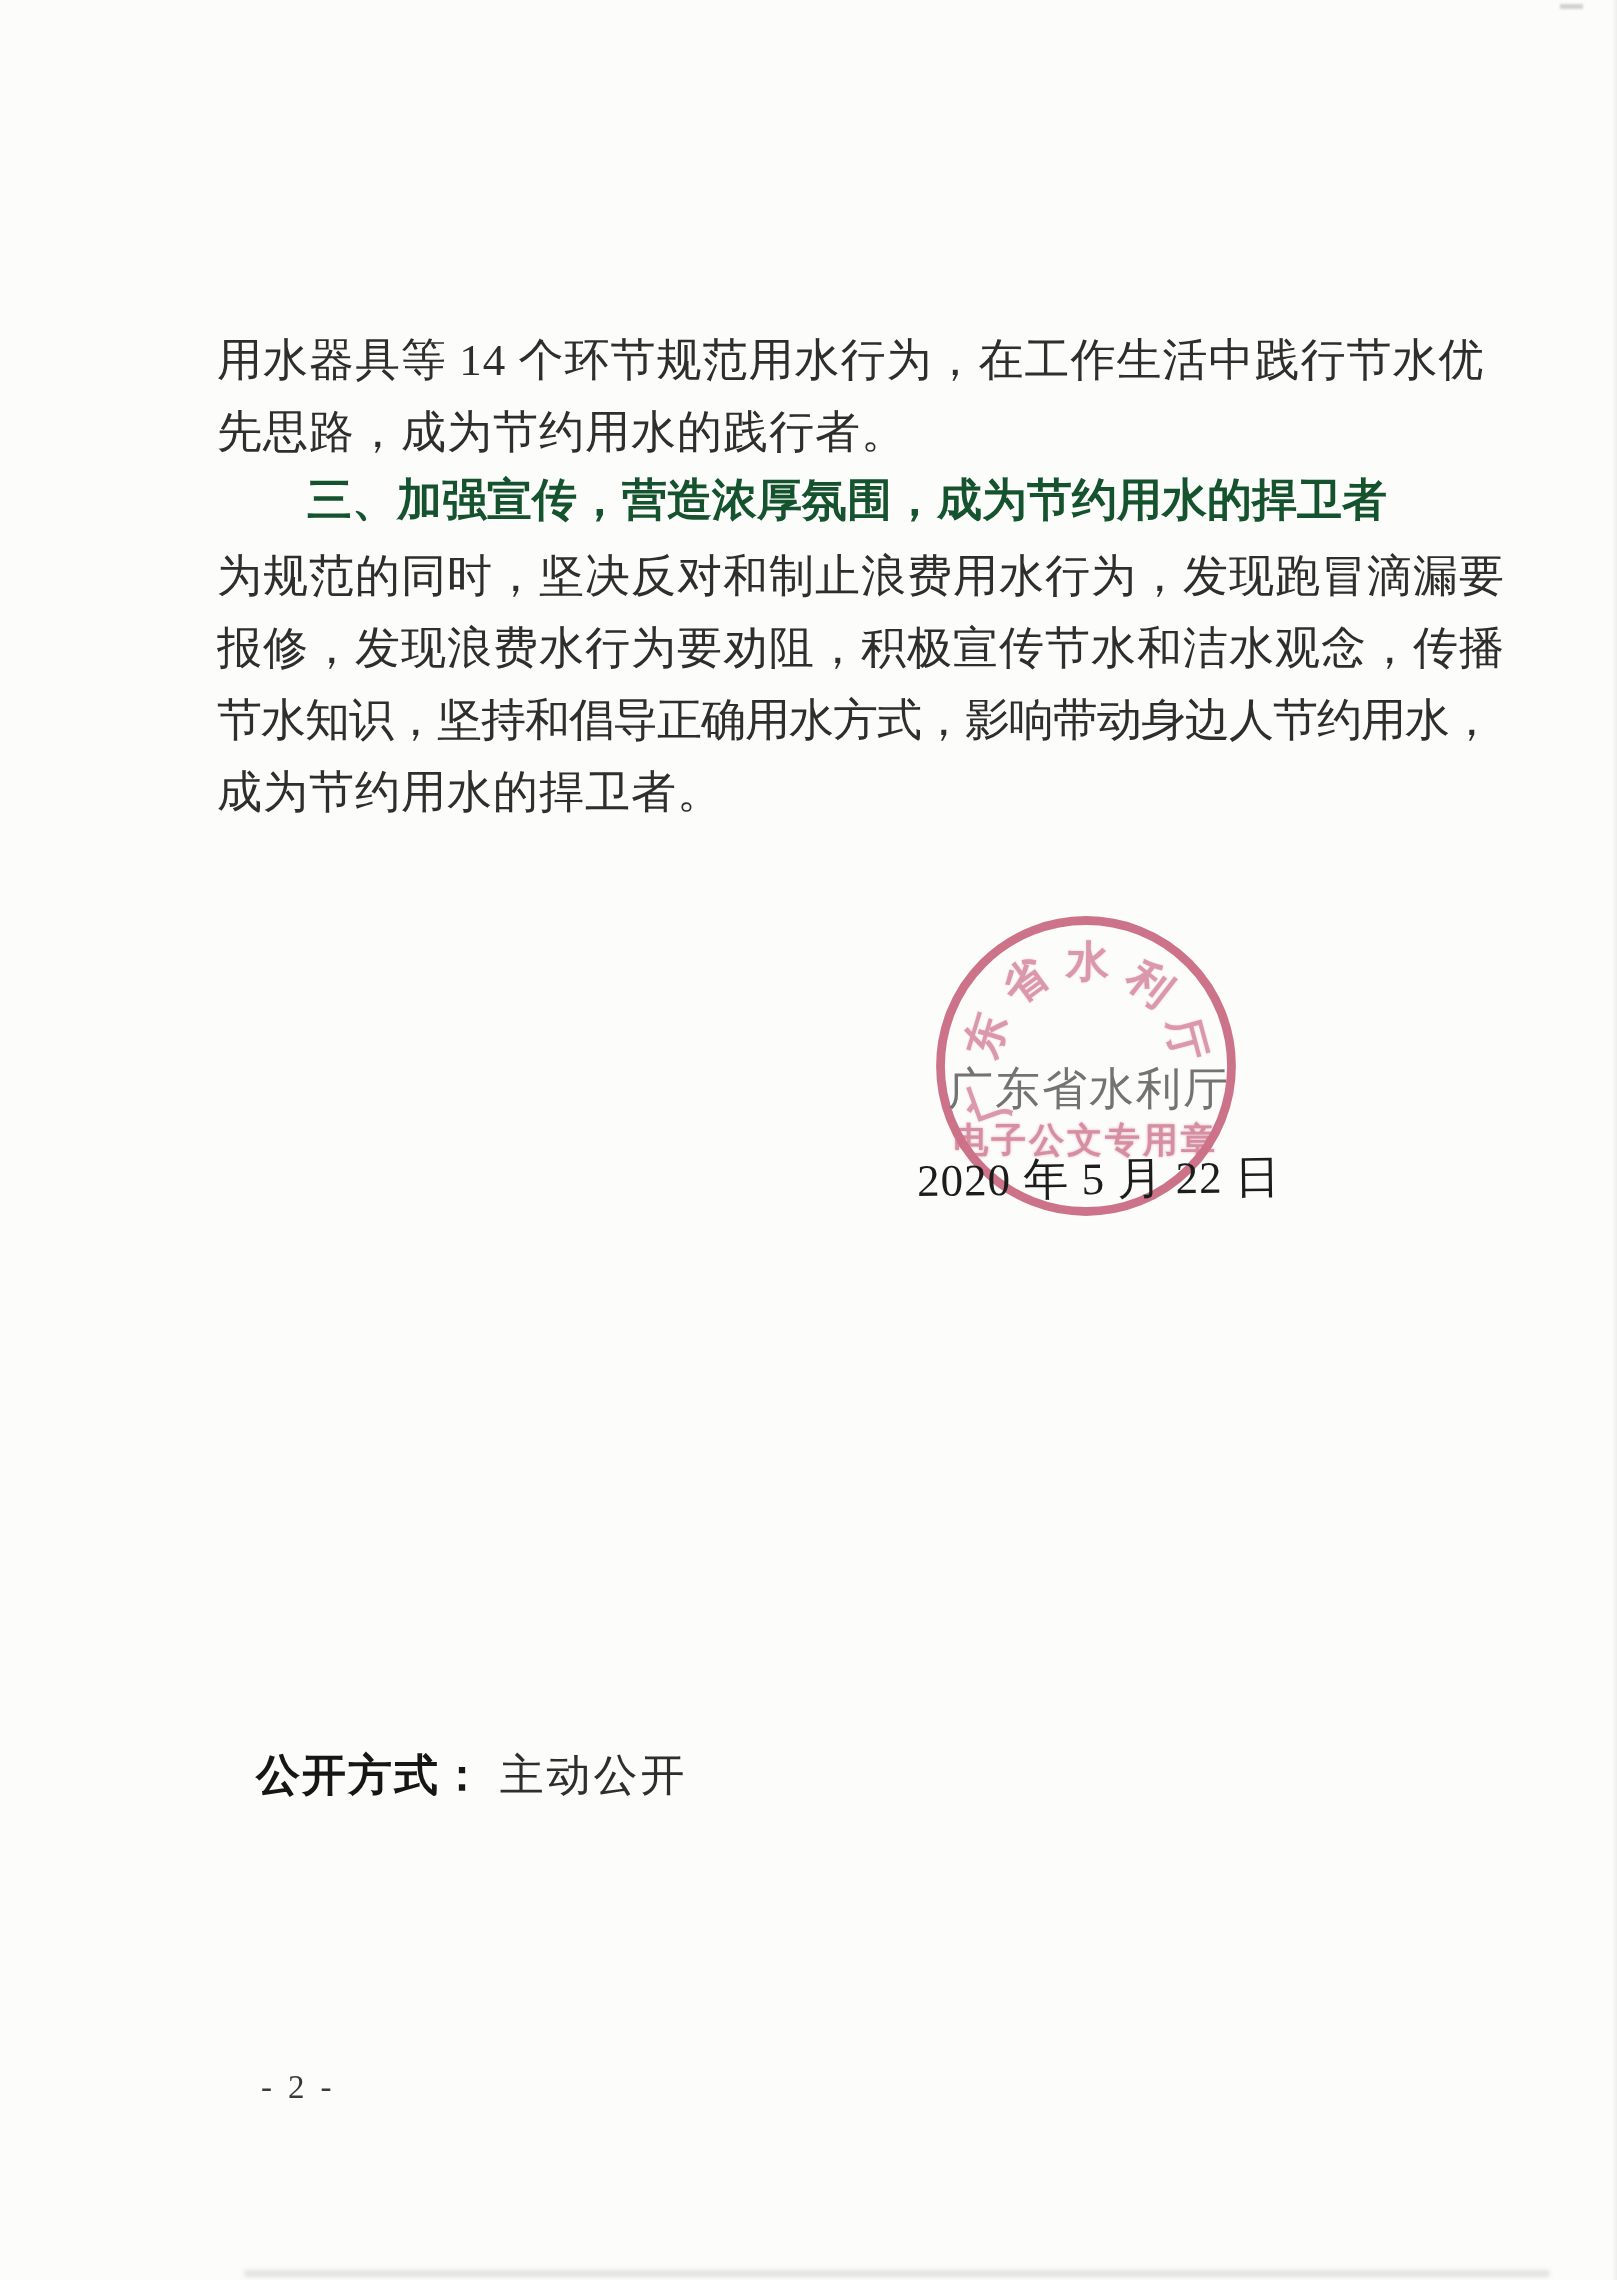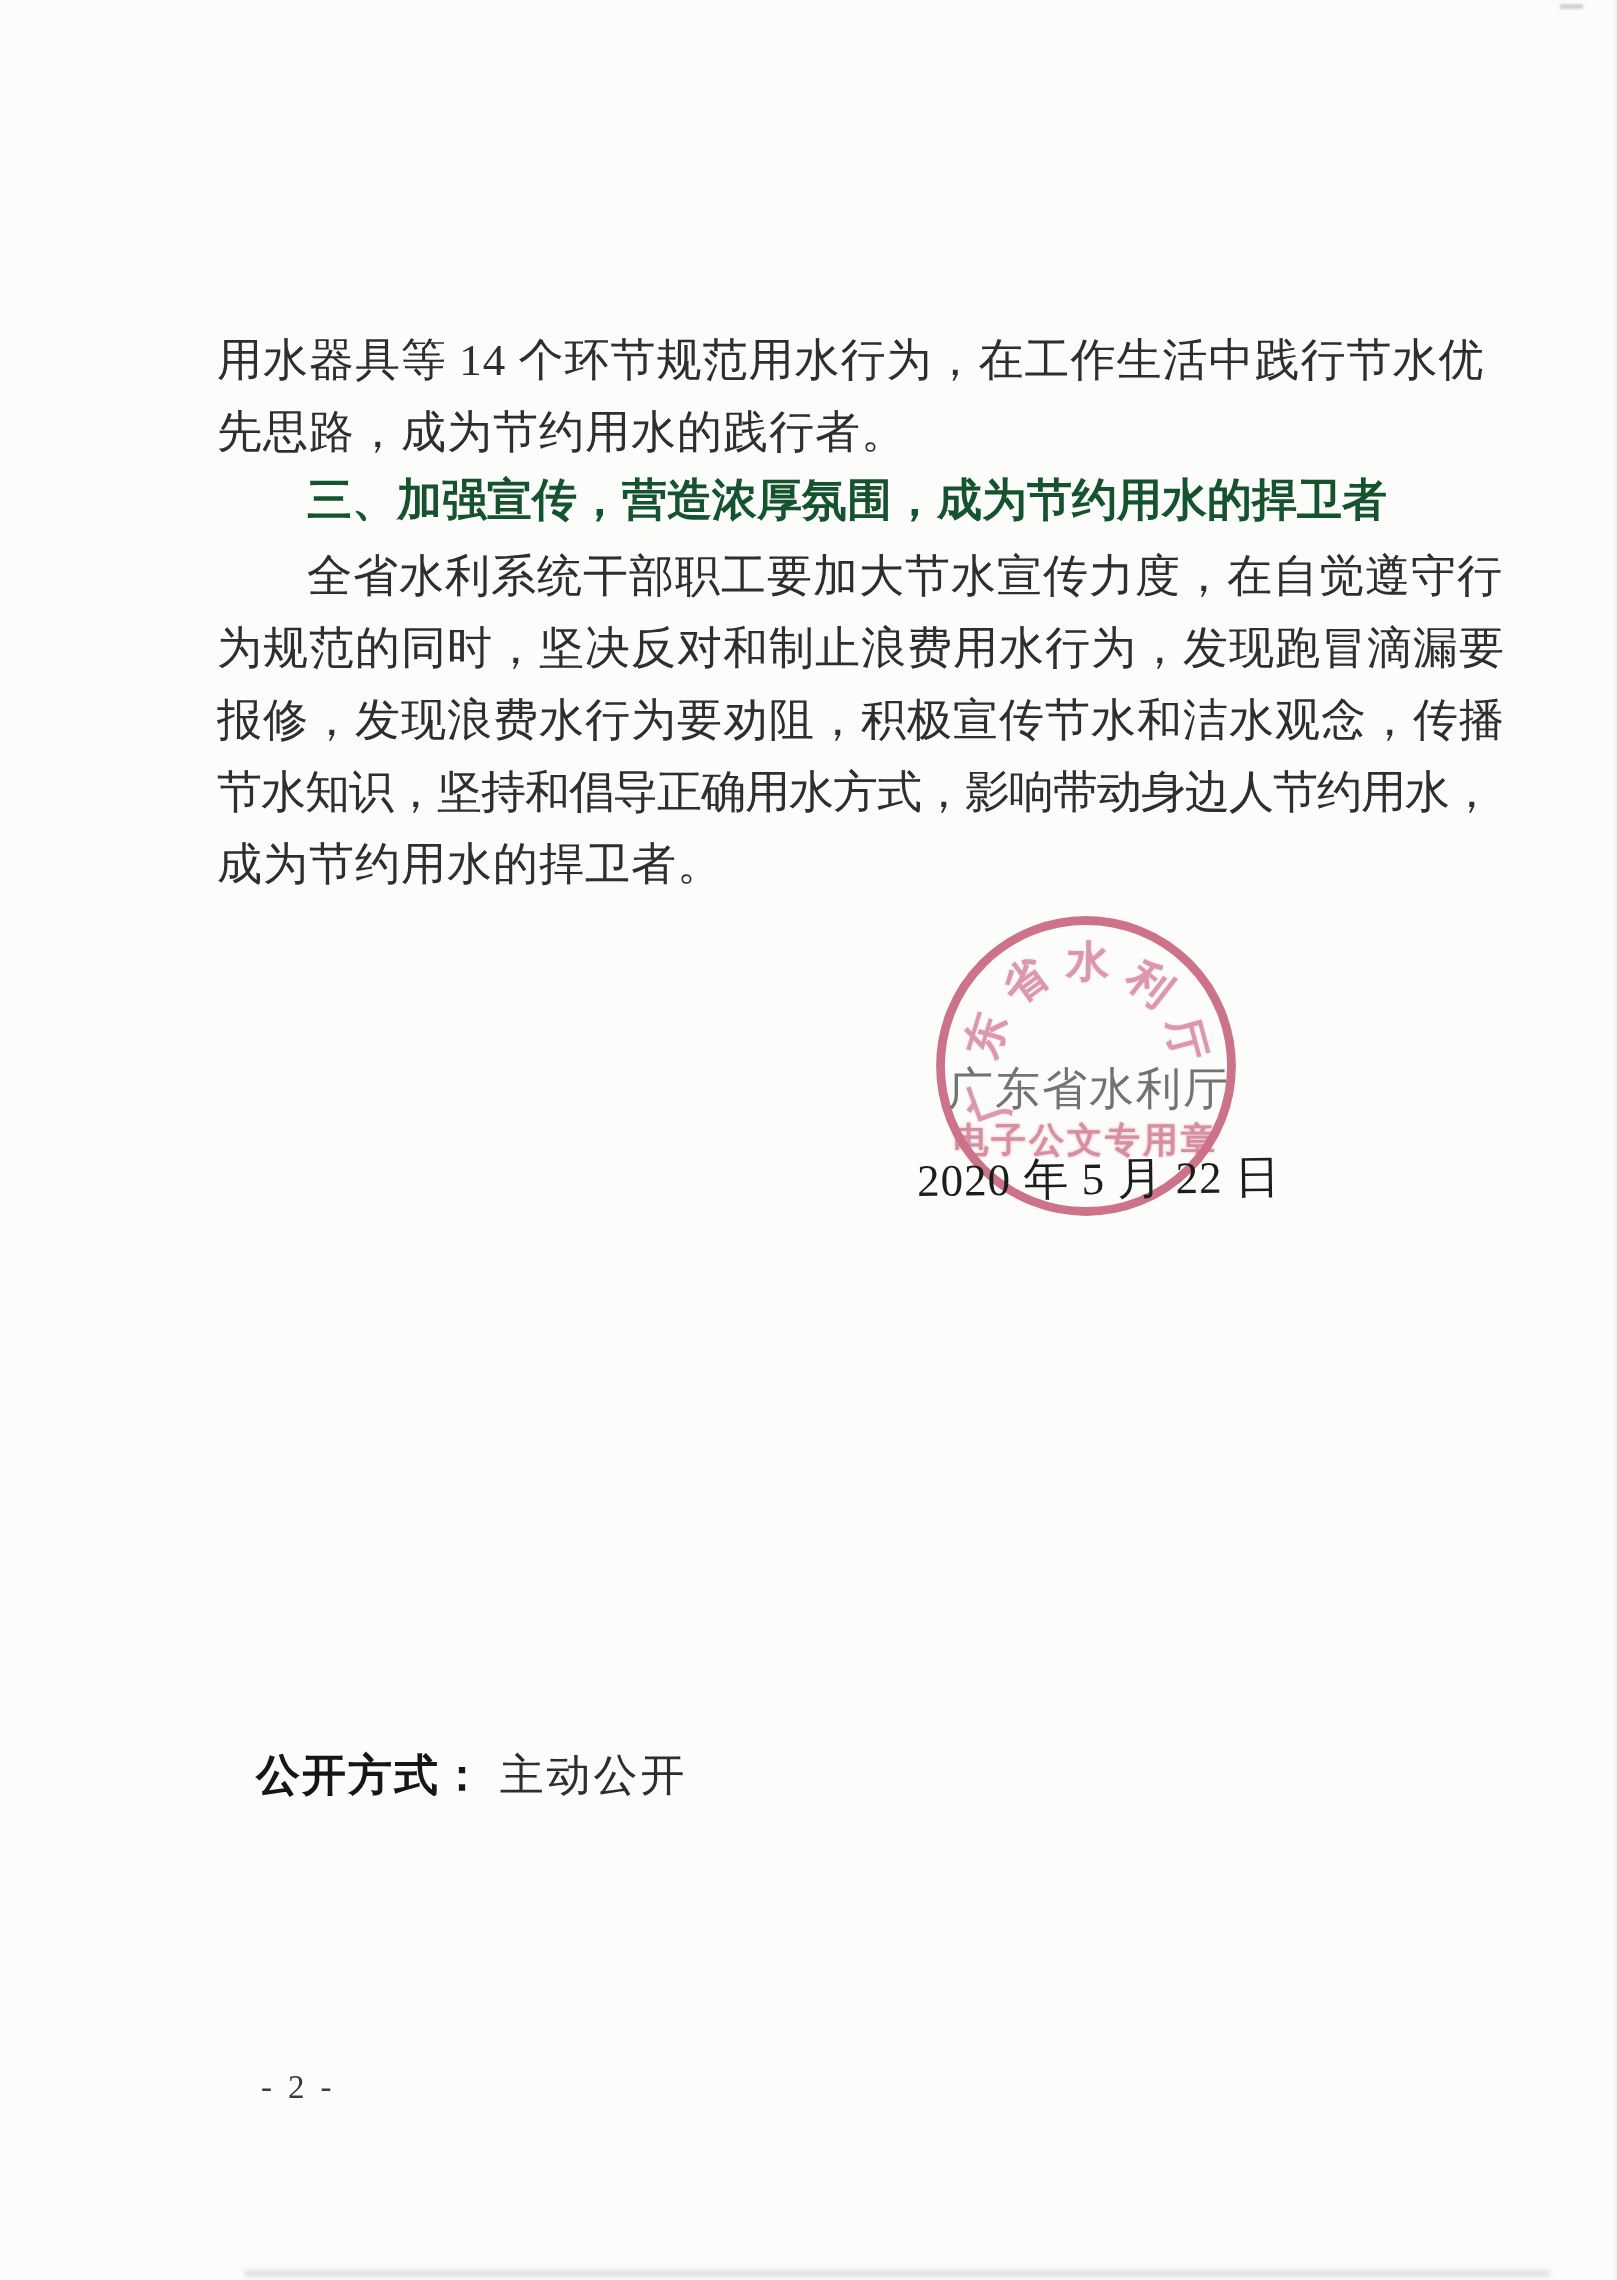--- a/index.html
+++ b/index.html
@@ -96,21 +96,20 @@
 </style>
 </head>
 <body>
 
 <div class="page">
 
   <div class="doc-body">
     <div class="line body">用水器具等 14 个环节规范用水行为，在工作生活中践行节水优</div>
     <div class="line body">先思路，成为节约用水的践行者。</div>
     <div class="line heading indent">三、加强宣传，营造浓厚氛围，成为节约用水的捍卫者</div>
-    <div class="line body indent">全省水利系统干部职工要加大节水宣传力度，在自觉遵守行</div>
     <div class="line body">为规范的同时，坚决反对和制止浪费用水行为，发现跑冒滴漏要</div>
     <div class="line body">报修，发现浪费水行为要劝阻，积极宣传节水和洁水观念，传播</div>
     <div class="line body tight">节水知识，坚持和倡导正确用水方式，影响带动身边人节约用水，</div>
     <div class="line body">成为节约用水的捍卫者。</div>
   </div>
 
   <div class="seal-wrap">
     <svg width="332" height="332" viewBox="0 0 340 340">
       <circle cx="170" cy="170" r="149" fill="none" stroke-width="9" stroke="#c96880"></circle>
     </svg>

